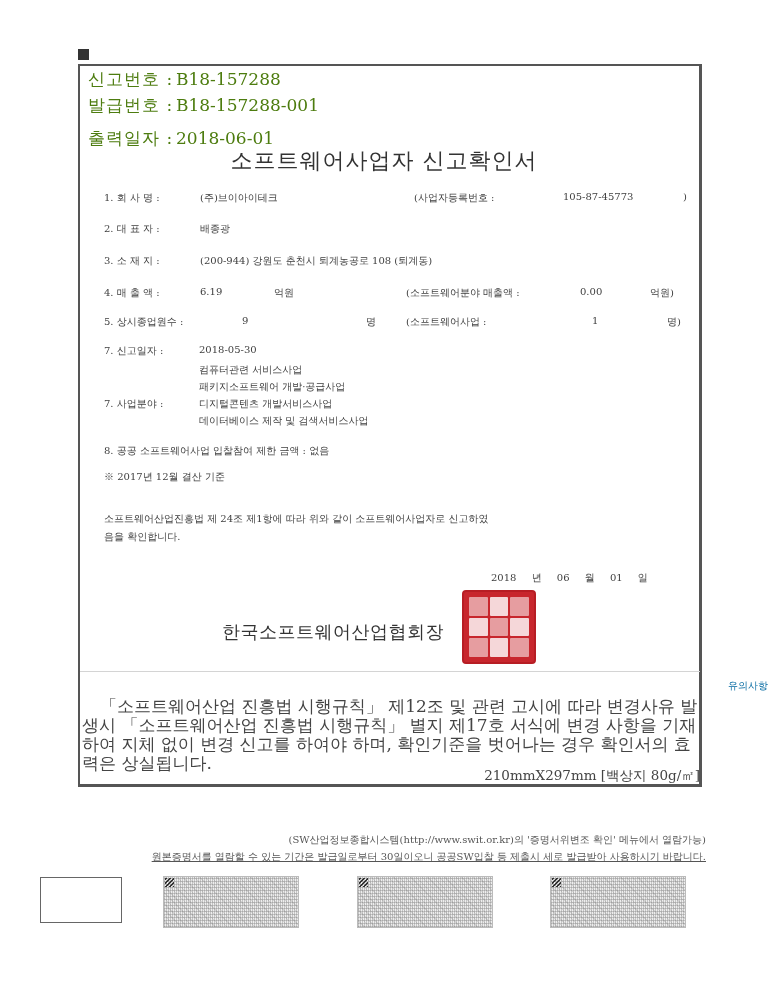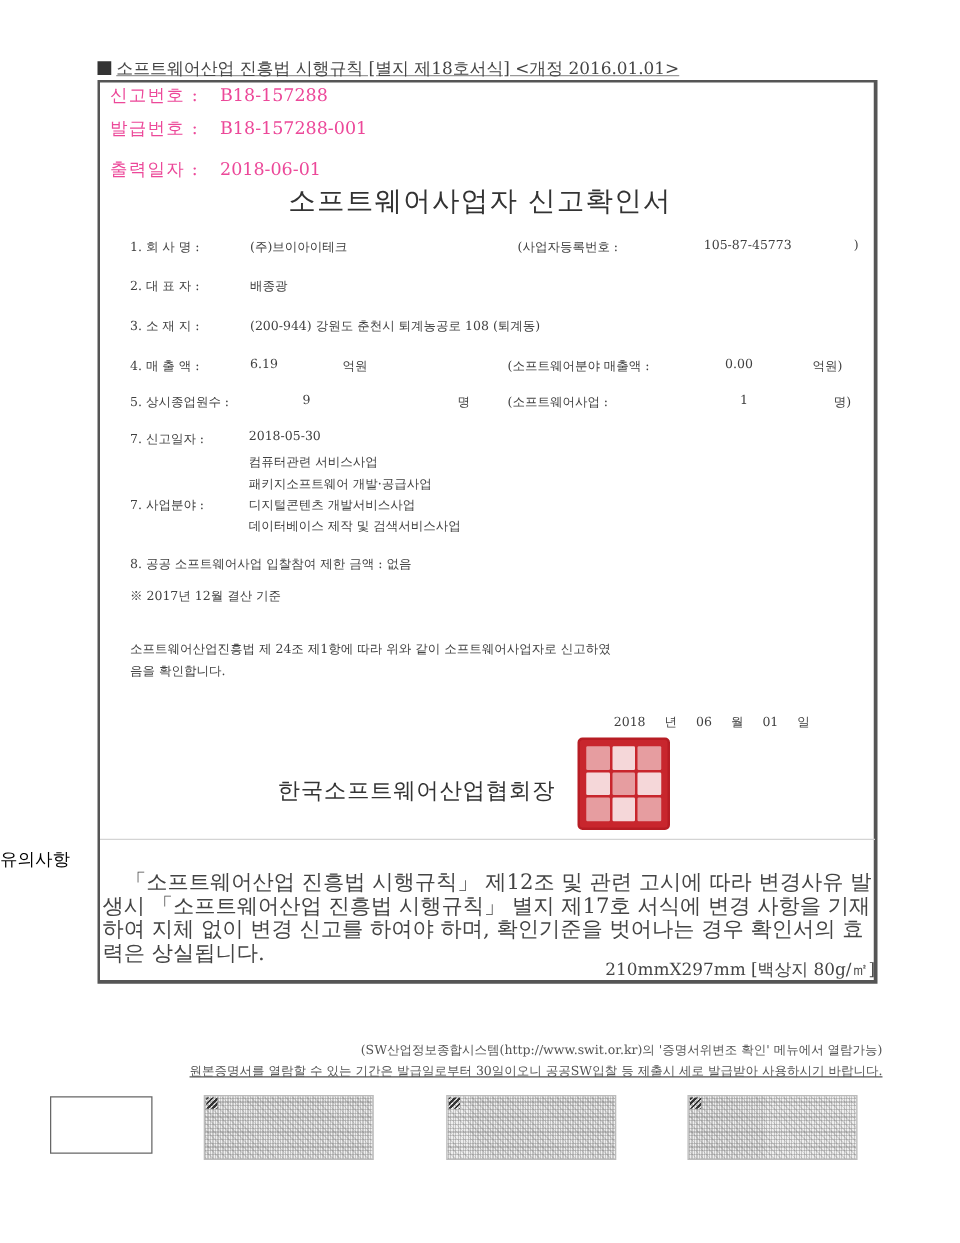--- a/index.html
+++ b/index.html
@@ -5,48 +5,48 @@
     html, body { margin: 0; padding: 0; background: #ffffff; }
     body {
       width: 768px; height: 994px; position: relative; overflow: hidden;
       font-family: "DejaVu Serif", "Liberation Serif", serif;
       color: #3a3a3a;
     }
     .abs { position: absolute; white-space: nowrap; }
     .form-header { left: 78px; top: 46px; font-size: 13.5px; color: #444; text-decoration: underline; text-decoration-color: #999; }
     .form-header .sq { display: inline-block; width: 11px; height: 11px; background: #333; margin-right: 4px; vertical-align: -1px; }
     .frame { position: absolute; left: 78px; top: 64px; width: 624px; height: 723px; border: 2px solid #555; border-right-width: 3px; border-bottom-width: 3px; box-sizing: border-box; }
-    .meta { font-size: 14px; color: #ec4899; }
+    .meta { font-size: 17px; color: #4d7c0f; }
     .meta .lbl { display: inline-block; width: 88px; letter-spacing: 1px; }
     .title { left: 0; width: 768px; text-align: center; top: 146px; font-size: 22px; color: #333; letter-spacing: 1px; }
     .row { font-size: 10px; color: #404040; }
     .divider { position: absolute; left: 80px; top: 671px; width: 620px; height: 1px; background: #d4d4d4; }
     .stamp { position: absolute; left: 462px; top: 590px; width: 74px; height: 74px; background: #c8262d; border-radius: 4px; box-sizing: border-box; border: 2px solid #b71d24; display: grid; grid-template-columns: repeat(3, 1fr); grid-template-rows: repeat(3, 1fr); gap: 2px; padding: 5px; }
     .stamp span { background: #fff; opacity: 0.82; border-radius: 1px; }
     .stamp span:nth-child(odd) { opacity: 0.55; }
-    .notice-title { left: 0; width: 768px; text-align: left; top: 679px; font-size: 14px; color: #000000; }
+    .notice-title { left: 0; width: 768px; text-align: right; top: 679px; font-size: 10px; color: #0369a1; }
     .notice-body { left: 82px; top: 697px; width: 616px; font-size: 17px; line-height: 19px; color: #444; white-space: normal; text-indent: 18px; }
     .paper-spec { right: 68px; top: 767px; font-size: 13.5px; color: #444; }
     .footer-note { right: 62px; font-size: 10px; color: #555; }
     .barcode-blank { position: absolute; left: 40px; top: 877px; width: 82px; height: 46px; border: 1.5px solid #666; box-sizing: border-box; background: #fff; }
     .barcode { position: absolute; top: 876px; width: 136px; height: 52px; border: 1px solid #bbb; box-sizing: border-box;
       background-color: #eee;
       background-image:
         repeating-linear-gradient(0deg, rgba(120,120,120,0.35) 0 1px, transparent 1px 3px),
         repeating-linear-gradient(90deg, rgba(100,100,100,0.30) 0 1px, transparent 1px 2px),
         repeating-linear-gradient(45deg, rgba(140,140,140,0.25) 0 1px, transparent 1px 4px);
     }
     .barcode .corner { position: absolute; left: 1px; top: 1px; width: 9px; height: 9px;
       background: repeating-linear-gradient(135deg, #333 0 1.5px, transparent 1.5px 3px); }
   </style>
 </head>
 <body>
 
 <div class="abs form-header">
-  <span class="sq"></span><span>소프트웨어산업 진흥법 시행규칙 [별지 제18호서식] &lt;개정 2016.01.01&gt;</span>
+  <span class="sq"></span>
 </div>
 
 <div class="frame"></div>
 
 <div class="abs meta" style="left:88px; top:68px;">
   <span class="lbl">신고번호 :</span><span>B18-157288</span>
 </div>
 <div class="abs meta" style="left:88px; top:94px;">
   <span class="lbl">발급번호 :</span><span>B18-157288-001</span>
 </div>

